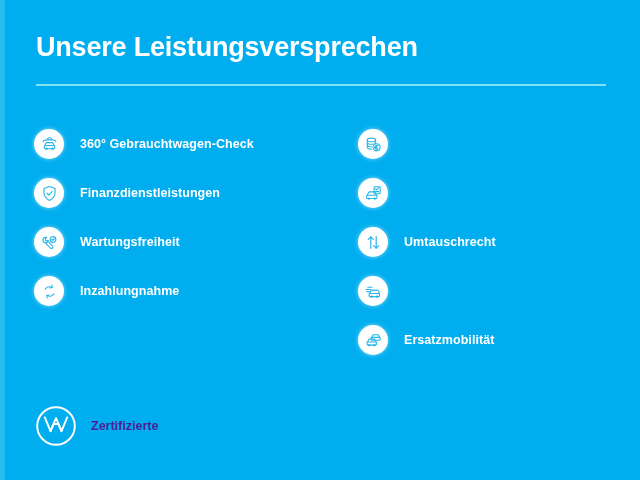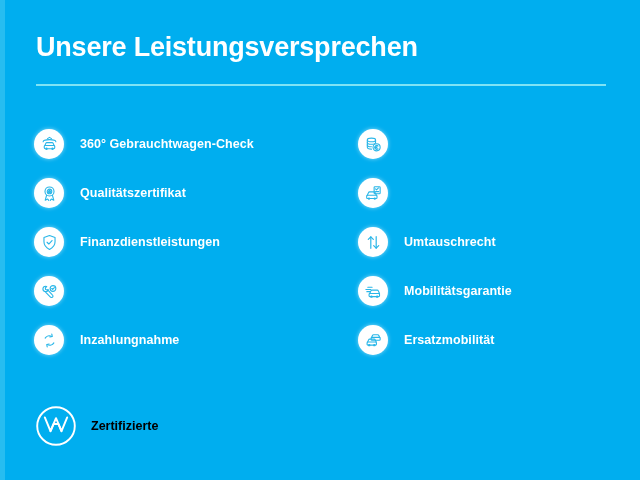--- a/index.html
+++ b/index.html
@@ -100,21 +100,21 @@
     display: flex;
     align-items: center;
   }
   .brand-mark {
     width: 44px;
     height: 44px;
     flex: 0 0 auto;
   }
   .brand-text {
     margin-left: 13px;
-    color: #000000;
+    color: #4c1d95;
     font-size: 12.5px;
     font-weight: bold;
     line-height: 17px;
     white-space: nowrap;
   }
 </style>
 </head>
 <body>
 
 <div id="poster">
@@ -135,52 +135,41 @@
             <path d="M6.2 13.2l1.1-2.6a1.6 1.6 0 0 1 1.5-1h6.4a1.6 1.6 0 0 1 1.5 1l1.1 2.6"></path>
             <rect x="5.4" y="13.2" width="13.2" height="4.1" rx="1.1"></rect>
             <circle cx="8.2" cy="17.3" r="0.8"></circle>
             <circle cx="15.8" cy="17.3" r="0.8"></circle>
             <path d="M9.5 4.6l2.5-1.6 2.5 1.6"></path>
           </svg>
         </span>
         <span class="promise-label">360° Gebrauchtwagen-Check</span>
       </div>
 
-      <div class="promise-row">
-        <span class="promise-icon">
-          <svg viewBox="0 0 24 24" fill="none" stroke="#29b6e8" stroke-width="1.4" stroke-linecap="round" stroke-linejoin="round">
-            <circle cx="12" cy="9.4" r="5.7"></circle>
-            <circle cx="12" cy="9.4" r="2.9"></circle>
-            <path d="M12 7.6l.55 1.1 1.2.18-.87.85.2 1.2-1.08-.57-1.08.57.2-1.2-.87-.85 1.2-.18z"></path>
-            <path d="M8.4 14.1L6.6 20.4l3.1-1.5 1.3 1.8"></path>
-            <path d="M15.6 14.1l1.8 6.3-3.1-1.5-1.3 1.8"></path>
-          </svg>
-        </span>
-        <span class="promise-label">Qualitätszertifikat</span>
-      </div>
 
       <div class="promise-row">
         <span class="promise-icon">
           <svg viewBox="0 0 24 24" fill="none" stroke="#29b6e8" stroke-width="1.4" stroke-linecap="round" stroke-linejoin="round">
             <path d="M12 3.2l7 2.4v5.6c0 4.4-2.9 7.6-7 9.6-4.1-2-7-5.2-7-9.6V5.6z"></path>
             <path d="M8.9 11.7l2.2 2.2 4.1-4.4"></path>
           </svg>
         </span>
         <span class="promise-label">Finanzdienstleistungen</span>
       </div>
 
       <div class="promise-row">
         <span class="promise-icon">
           <svg viewBox="0 0 24 24" fill="none" stroke="#29b6e8" stroke-width="1.4" stroke-linecap="round" stroke-linejoin="round">
             <path d="M10.4 9.6a3.4 3.4 0 1 1-3.3-4.2c.5 0 1 .1 1.4.3L6.7 7.5l.4 2 2 .4z"></path>
             <path d="M10 10.4l5.6 5.8a1.9 1.9 0 1 1-2.7 2.6l-5.6-5.8"></path>
             <circle cx="16.4" cy="8.2" r="3.6"></circle>
             <path d="M14.8 8.2l1.2 1.2 2.2-2.4"></path>
           </svg>
         </span>
+        <span class="promise-label">Wartungsfreiheit</span>
       </div>
 
       <div class="promise-row">
         <span class="promise-icon">
           <svg viewBox="0 0 24 24" fill="none" stroke="#29b6e8" stroke-width="1.4" stroke-linecap="round" stroke-linejoin="round">
             <path d="M14.6 6.8a6 6 0 0 0-8.1 2.2"></path>
             <path d="M14.9 3.9l.6 3.1-3.1.5"></path>
             <path d="M9.4 17.2a6 6 0 0 0 8.1-2.2"></path>
             <path d="M9.1 20.1l-.6-3.1 3.1-.5"></path>
           </svg>
@@ -235,21 +224,20 @@
       <div class="promise-row">
         <span class="promise-icon">
           <svg viewBox="0 0 24 24" fill="none" stroke="#29b6e8" stroke-width="1.4" stroke-linecap="round" stroke-linejoin="round">
             <path d="M7.2 14.6l1.5-3.4a1.6 1.6 0 0 1 1.5-1h6.4a1.6 1.6 0 0 1 1.5 1l1.5 3.4"></path>
             <rect x="6.4" y="14.6" width="13.2" height="3.9" rx="1.1"></rect>
             <circle cx="9.4" cy="18.5" r="0.8"></circle>
             <circle cx="16.6" cy="18.5" r="0.8"></circle>
             <path d="M2.4 9.4h6.2M3.6 12.2h4.2M4.8 6.6h5.4"></path>
           </svg>
         </span>
-        <span class="promise-label">Mobilitätsgarantie</span>
       </div>
 
       <div class="promise-row">
         <span class="promise-icon">
           <svg viewBox="0 0 24 24" fill="none" stroke="#29b6e8" stroke-width="1.4" stroke-linecap="round" stroke-linejoin="round">
             <path d="M9.6 8.1l1.1-2.5a1.5 1.5 0 0 1 1.4-.9h5.2a1.5 1.5 0 0 1 1.4.9l1.1 2.5"></path>
             <rect x="9" y="8.1" width="11.4" height="3.6" rx="1"></rect>
             <path d="M4.6 13.9l1.2-2.7a1.5 1.5 0 0 1 1.4-.9h5.6a1.5 1.5 0 0 1 1.4.9l1.2 2.7"></path>
             <rect x="3.9" y="13.9" width="11.8" height="4" rx="1.1"></rect>
             <circle cx="6.6" cy="17.9" r="0.8"></circle>

